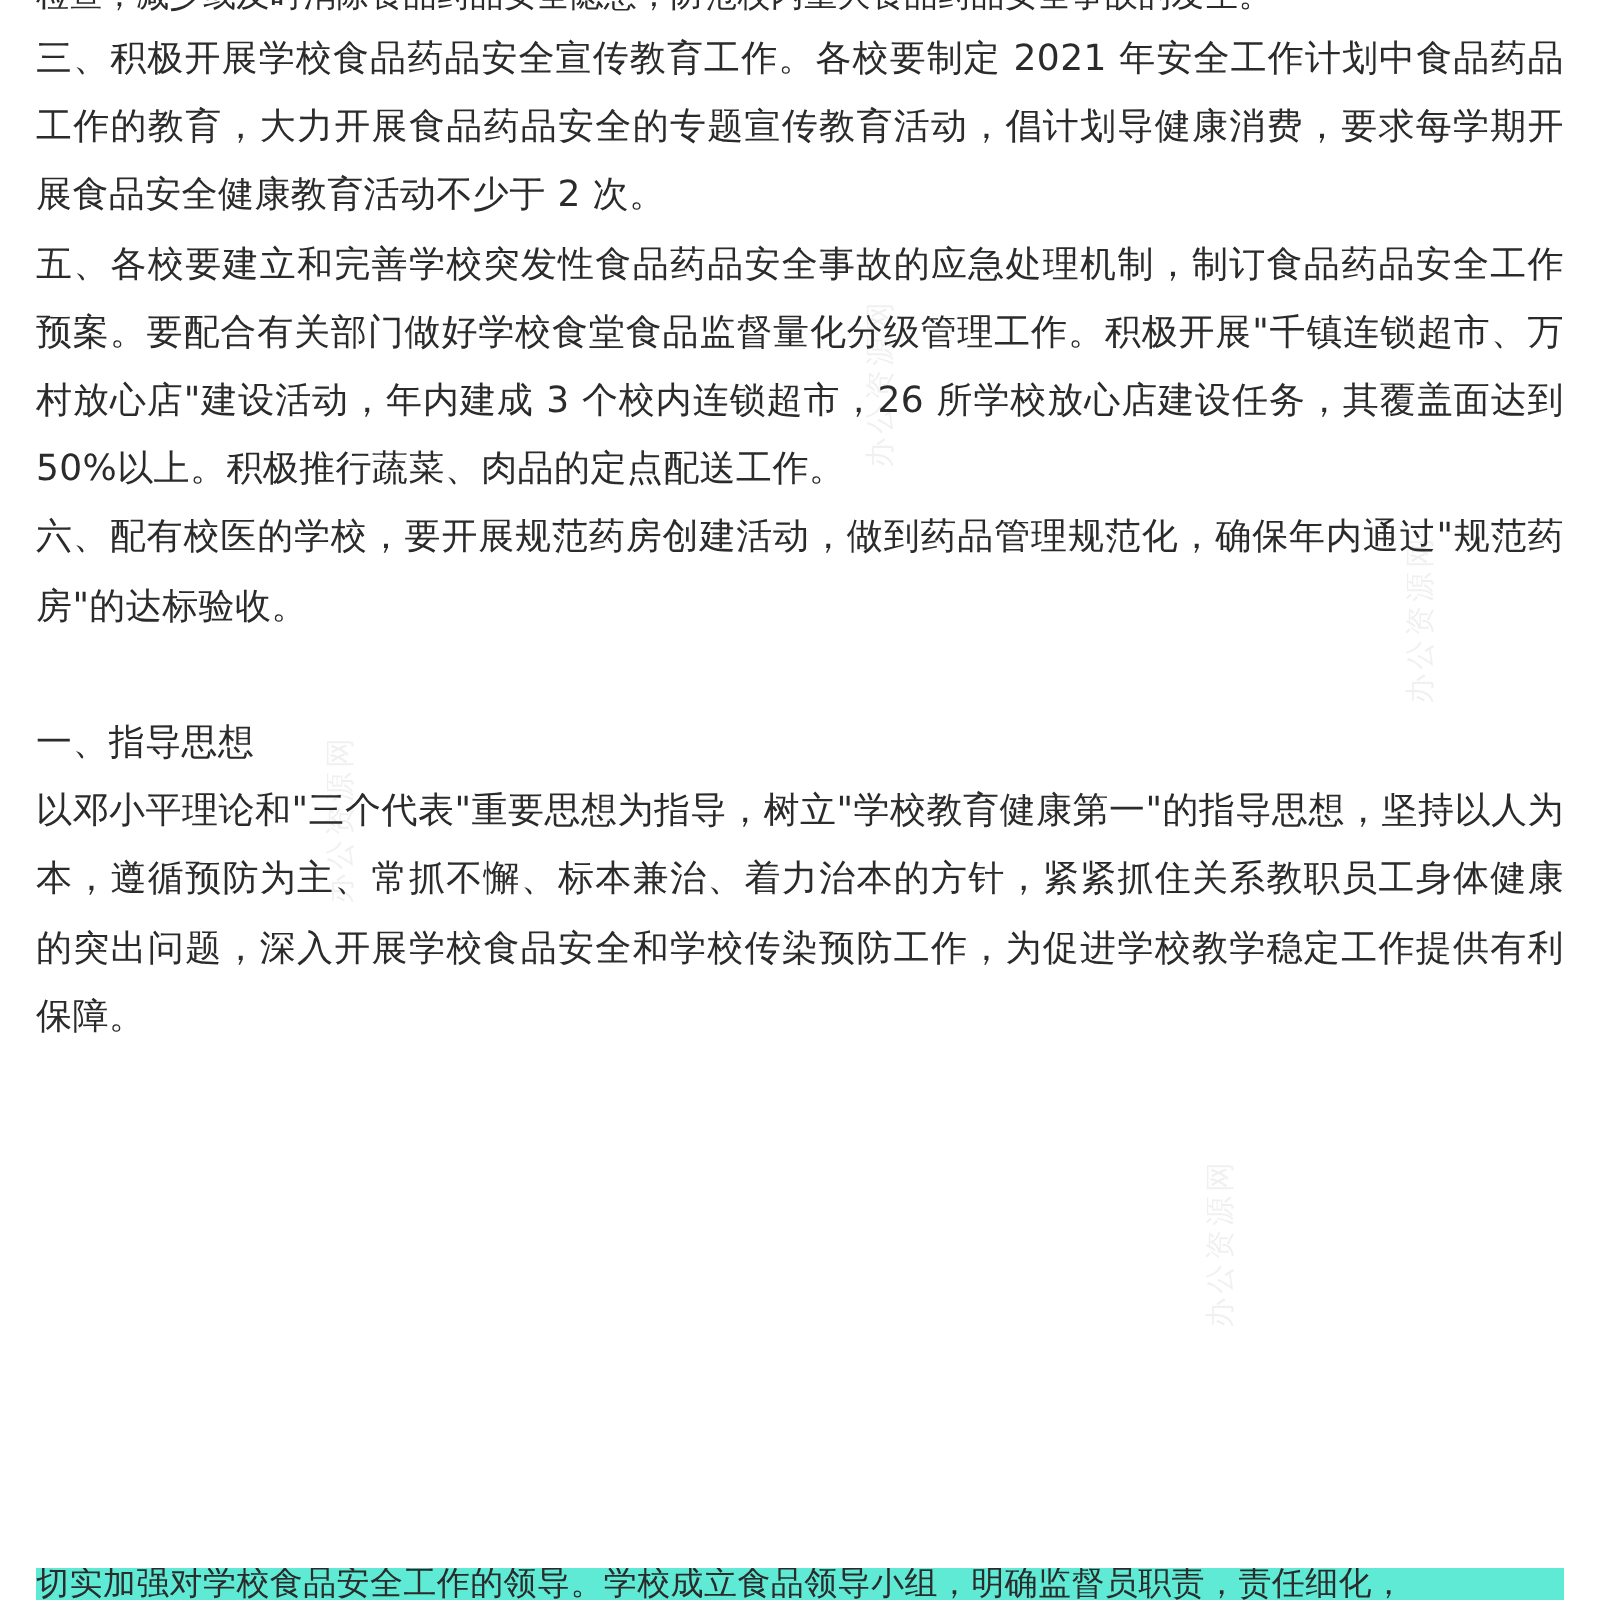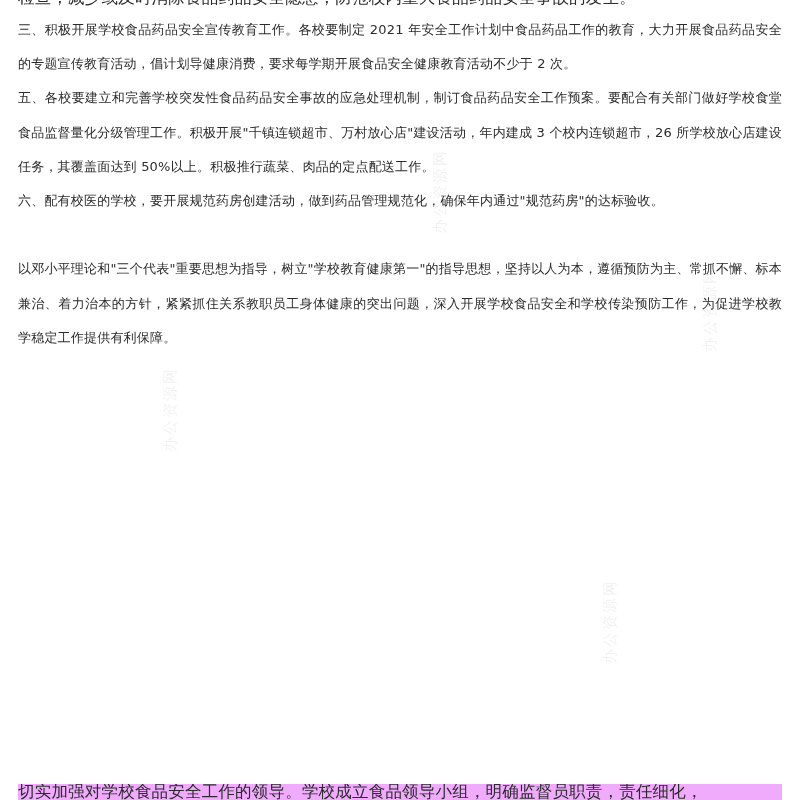--- a/index.html
+++ b/index.html
@@ -22,21 +22,21 @@
     padding: 0 18px;
     overflow: hidden;
   }
   .doc-body {
     position: relative;
     z-index: 2;
     padding-top: 0;
   }
   p.para {
     margin: 0 0 0 0;
-    font-size: 13px;
+    font-size: 18px;
     line-height: 34.2px;
     color: #2b2b2b;
     text-align: justify;
     text-justify: inter-ideograph;
     letter-spacing: 0.2px;
     word-break: break-all;
   }
   p.blank {
     margin: 0;
     font-size: 16.5px;
@@ -64,21 +64,21 @@
     word-break: break-all;
   }
   .clipped-bottom {
     position: absolute;
     left: 18px;
     right: 18px;
     bottom: 0;
     height: 16px;
     overflow: hidden;
     z-index: 3;
-    background: #f0abfc;
+    background: #5eead4;
   }
   .clipped-bottom p {
     margin: 0;
     font-size: 16.5px;
     line-height: 34.2px;
     color: #2b2b2b;
     position: relative;
     top: -9px;
     letter-spacing: 0.2px;
     word-break: break-all;
@@ -115,20 +115,21 @@
 
   <div class="clipped-top">
     <p>检查，减少或及时消除食品药品安全隐患，防范校内重大食品药品安全事故的发生。</p>
   </div>
 
   <div class="doc-body" style="padding-top:13px;">
     <p class="para">三、积极开展学校食品药品安全宣传教育工作。各校要制定 2021 年安全工作计划中食品药品工作的教育，大力开展食品药品安全的专题宣传教育活动，倡计划导健康消费，要求每学期开展食品安全健康教育活动不少于 2 次。</p>
     <p class="para">五、各校要建立和完善学校突发性食品药品安全事故的应急处理机制，制订食品药品安全工作预案。要配合有关部门做好学校食堂食品监督量化分级管理工作。积极开展"千镇连锁超市、万村放心店"建设活动，年内建成 3 个校内连锁超市，26 所学校放心店建设任务，其覆盖面达到 50%以上。积极推行蔬菜、肉品的定点配送工作。</p>
     <p class="para">六、配有校医的学校，要开展规范药房创建活动，做到药品管理规范化，确保年内通过"规范药房"的达标验收。</p>
     <p class="blank"></p>
+    <p class="para">一、指导思想</p>
     <p class="para">以邓小平理论和"三个代表"重要思想为指导，树立"学校教育健康第一"的指导思想，坚持以人为本，遵循预防为主、常抓不懈、标本兼治、着力治本的方针，紧紧抓住关系教职员工身体健康的突出问题，深入开展学校食品安全和学校传染预防工作，为促进学校教学稳定工作提供有利保障。</p>
     <p class="blank"></p>
 
   </div>
 
   <div class="clipped-bottom">
     <p>切实加强对学校食品安全工作的领导。学校成立食品领导小组，明确监督员职责，责任细化，</p>
   </div>
 
 </div>

